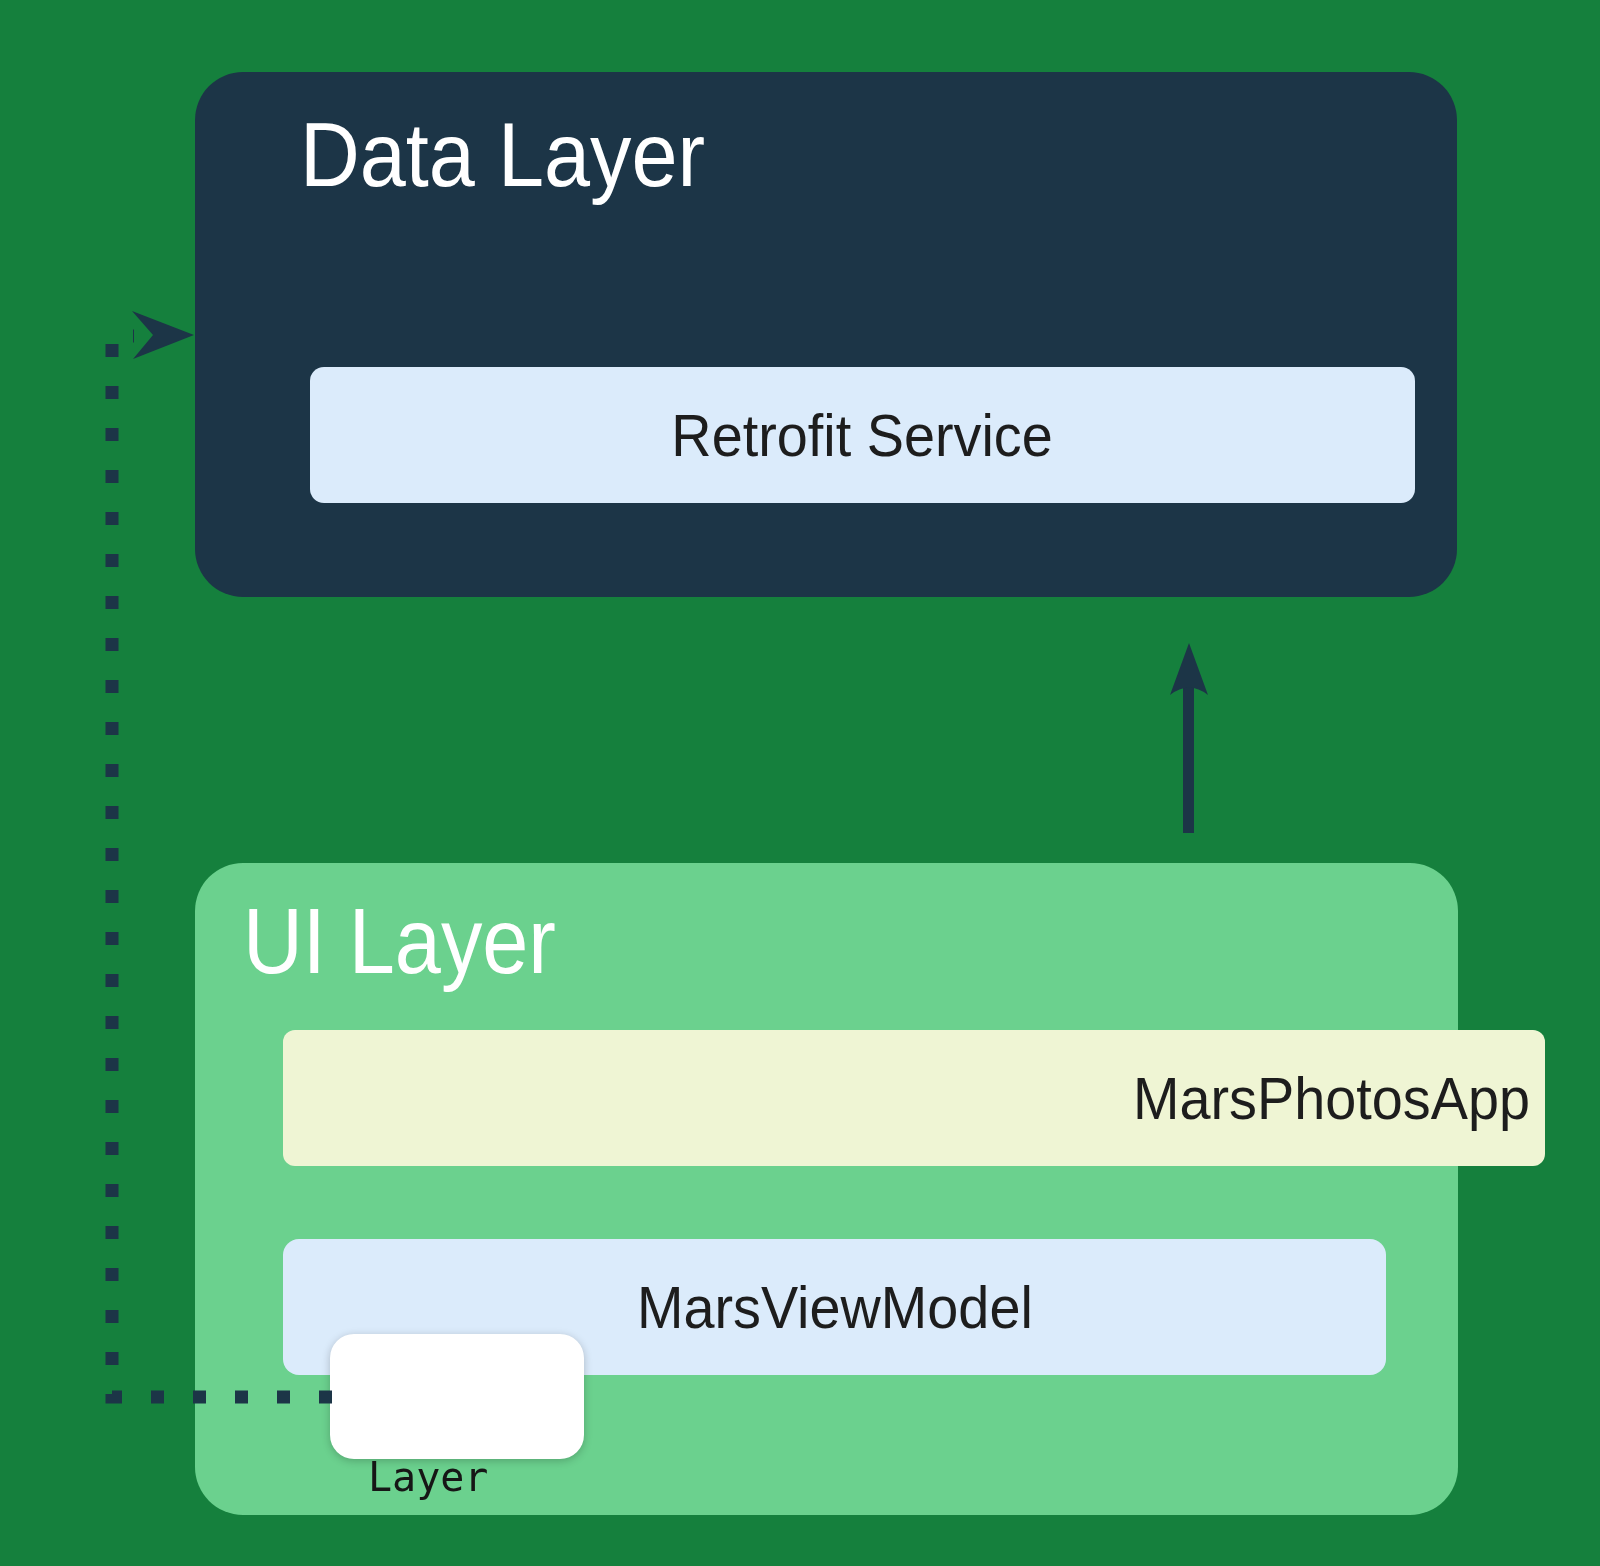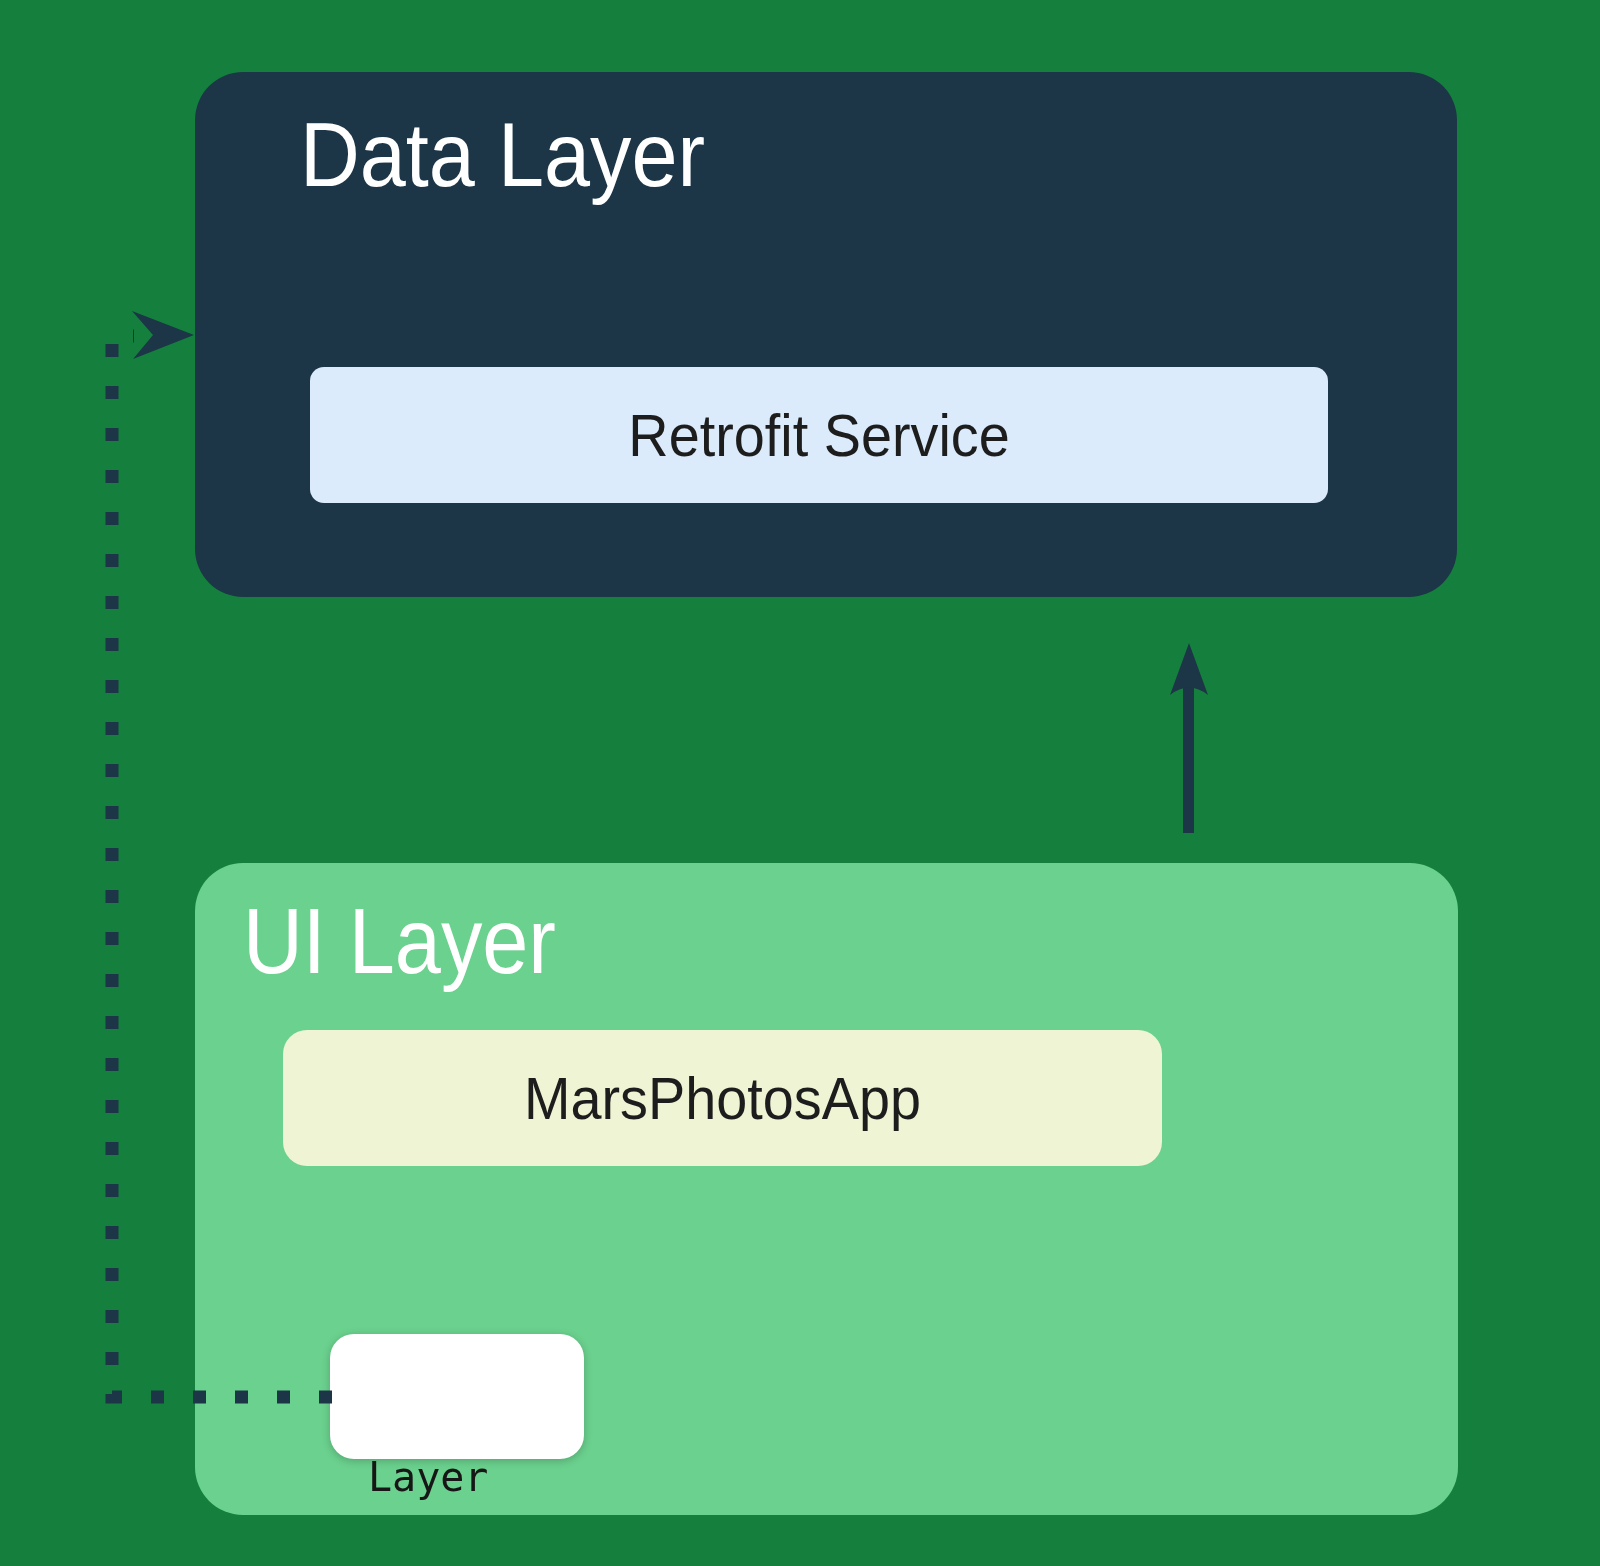--- a/index.html
+++ b/index.html
@@ -52,32 +52,33 @@
     transform: scaleX(0.93);
     transform-origin: center center;
   }
   .data-layer {
     left: 195px; top: 72px;
     width: 1262px; height: 525px;
     border-radius: 48px;
   }
   .retrofit-box {
     left: 310px; top: 367px;
-    width: 1018px; height: 136px;
+    width: 1105px; height: 136px;
     border-radius: 14px;
   }
   .ui-layer {
     left: 195px; top: 863px;
     width: 1263px; height: 652px;
     border-radius: 48px;
   }
   .photos-app-box {
     left: 283px; top: 1030px;
-    width: 879px; height: 136px;
-    border-radius: 24px;
+    width: 1262px; height: 136px;
+    border-radius: 12px;
+    justify-content: flex-end;
   }
   .view-model-box {
     left: 283px; top: 1239px;
     width: 1103px; height: 136px;
     border-radius: 16px;
   }
   .marsui-box {
     left: 330px; top: 1334px;
     width: 254px; height: 125px;
     border-radius: 24px;
@@ -115,20 +116,23 @@
   </div>
 
   <div class="box ui-layer" style="background-color: rgb(107, 209, 142);"></div>
 
   <div class="layer-title ui-layer-title" style="color: rgb(255, 255, 255);">UI Layer</div>
 
   <div class="box inner-box photos-app-box" style="background-color: rgb(239, 245, 212);">
     <span class="inner-label" style="color: rgb(29, 29, 29);">MarsPhotosApp</span>
   </div>
 
+  <div class="box inner-box view-model-box" style="background-color: rgb(219, 235, 251);">
+    <span class="inner-label" style="color: rgb(29, 29, 29);">MarsViewModel</span>
+  </div>
 
   <div class="box marsui-box" style="background-color: rgb(255, 255, 255);"></div>
 
   <div class="marsui-text" style="color: rgb(22, 22, 22);">
     <div>Layer</div>
     
   </div>
 
   <svg class="arrow-overlay" viewBox="0 0 1600 1566" xmlns="http://www.w3.org/2000/svg">
 

